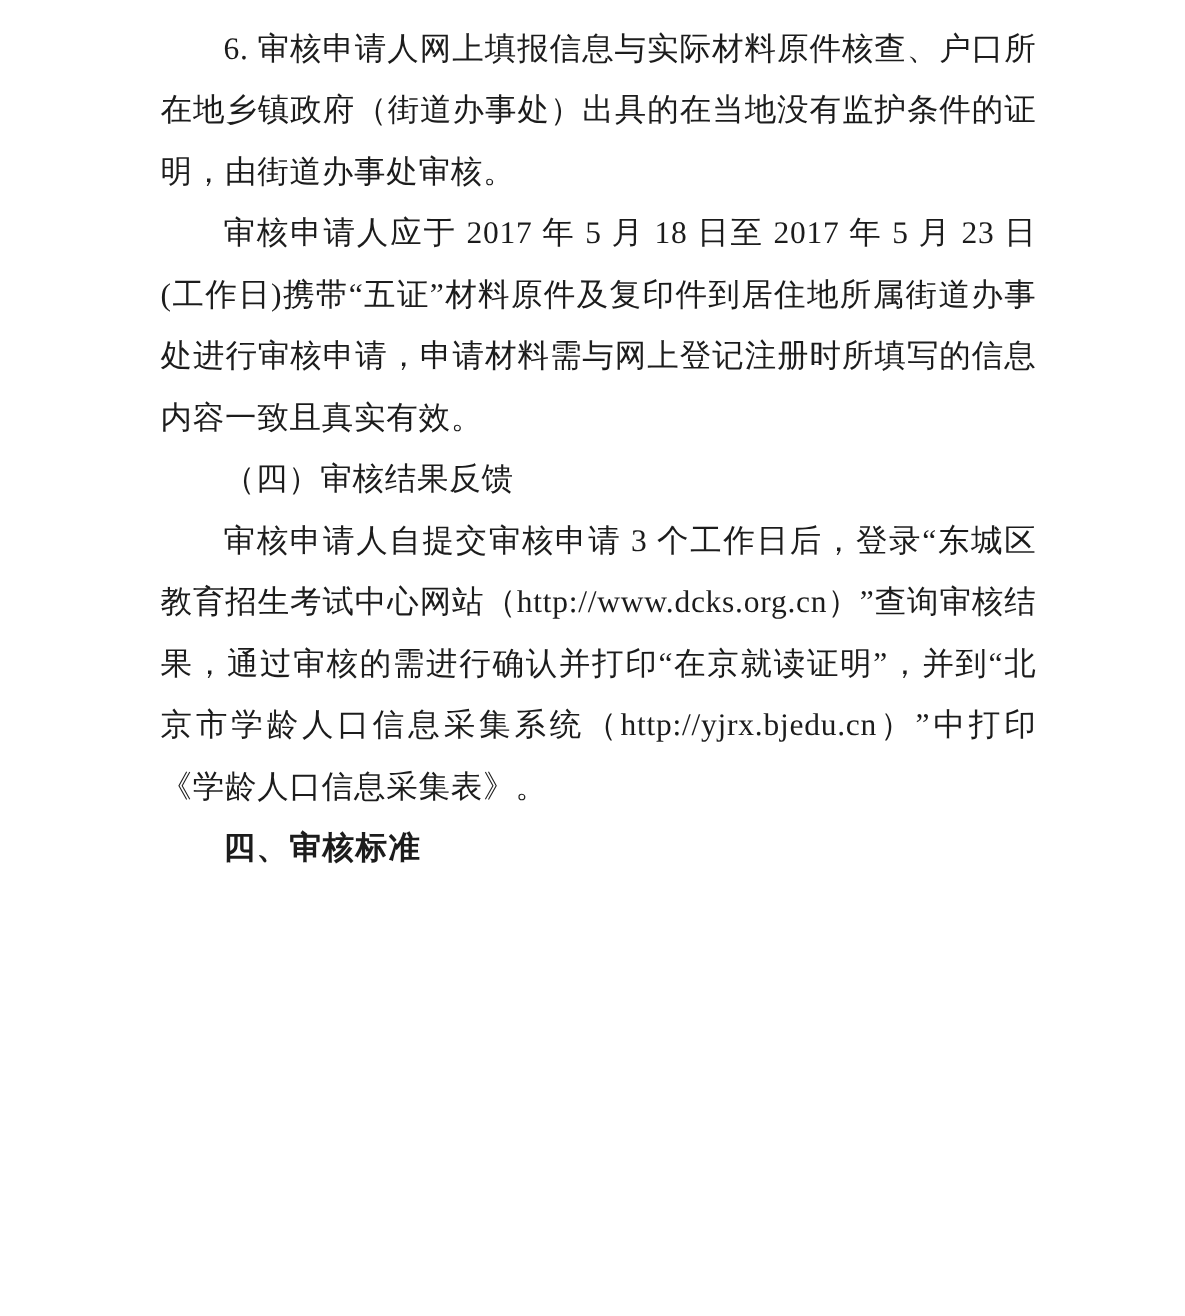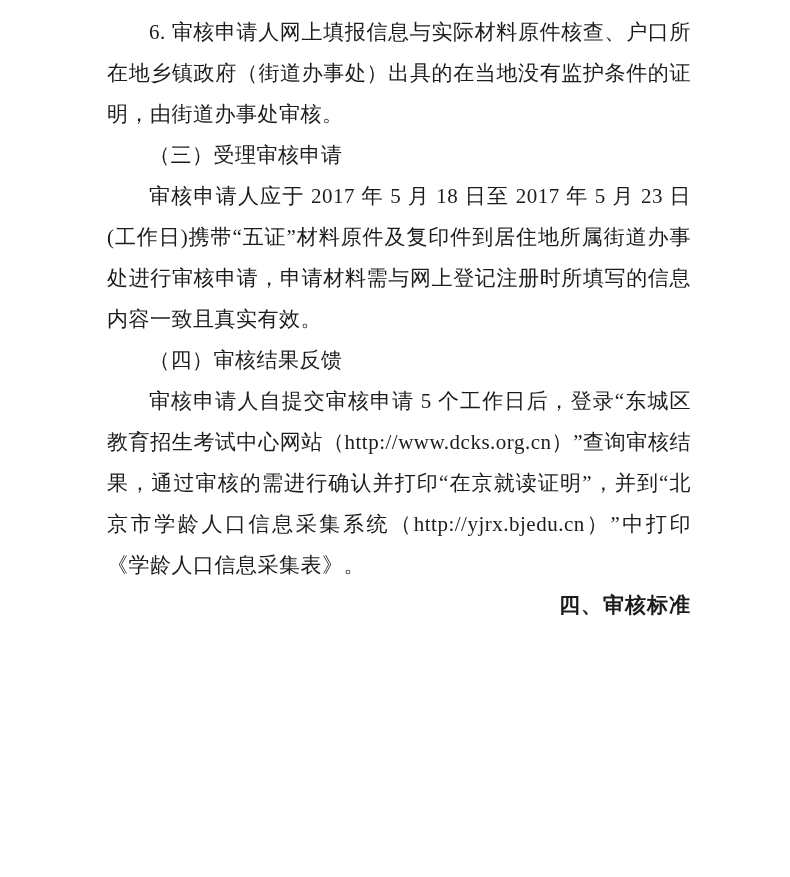--- a/index.html
+++ b/index.html
@@ -23,29 +23,28 @@
   .para {
     font-family: "Liberation Serif", "DejaVu Serif", serif;
     font-size: 21px;
     line-height: 41px;
     text-align: justify;
     text-justify: inter-character;
     text-indent: 2em;
     letter-spacing: 0.5px;
   }
   .para.heading {
-    font-family: Liberation Mono, monospace;
+    font-family: Liberation Serif, serif;
     font-weight: 700;
-    text-align: right;
+    text-align: left;
     letter-spacing: 1px;
   }
 </style>
 </head>
 <body>
 
 <div class="doc-page">
   <p class="para">6. 审核申请人网上填报信息与实际材料原件核查、户口所在地乡镇政府（街道办事处）出具的在当地没有监护条件的证明，由街道办事处审核。</p>
-  <p class="para">（三）受理审核申请</p>
   <p class="para">审核申请人应于 2017 年 5 月 18 日至 2017 年 5 月 23 日(工作日)携带“五证”材料原件及复印件到居住地所属街道办事处进行审核申请，申请材料需与网上登记注册时所填写的信息内容一致且真实有效。</p>
   <p class="para">（四）审核结果反馈</p>
-  <p class="para">审核申请人自提交审核申请 5 个工作日后，登录“东城区教育招生考试中心网站（http://www.dcks.org.cn）”查询审核结果，通过审核的需进行确认并打印“在京就读证明”，并到“北京市学龄人口信息采集系统（http://yjrx.bjedu.cn）”中打印《学龄人口信息采集表》。</p>
+  <p class="para">审核申请人自提交审核申请 3 个工作日后，登录“东城区教育招生考试中心网站（http://www.dcks.org.cn）”查询审核结果，通过审核的需进行确认并打印“在京就读证明”，并到“北京市学龄人口信息采集系统（http://yjrx.bjedu.cn）”中打印《学龄人口信息采集表》。</p>
   <p class="para heading">四、审核标准</p>
 </div>
 
 </body></html>

